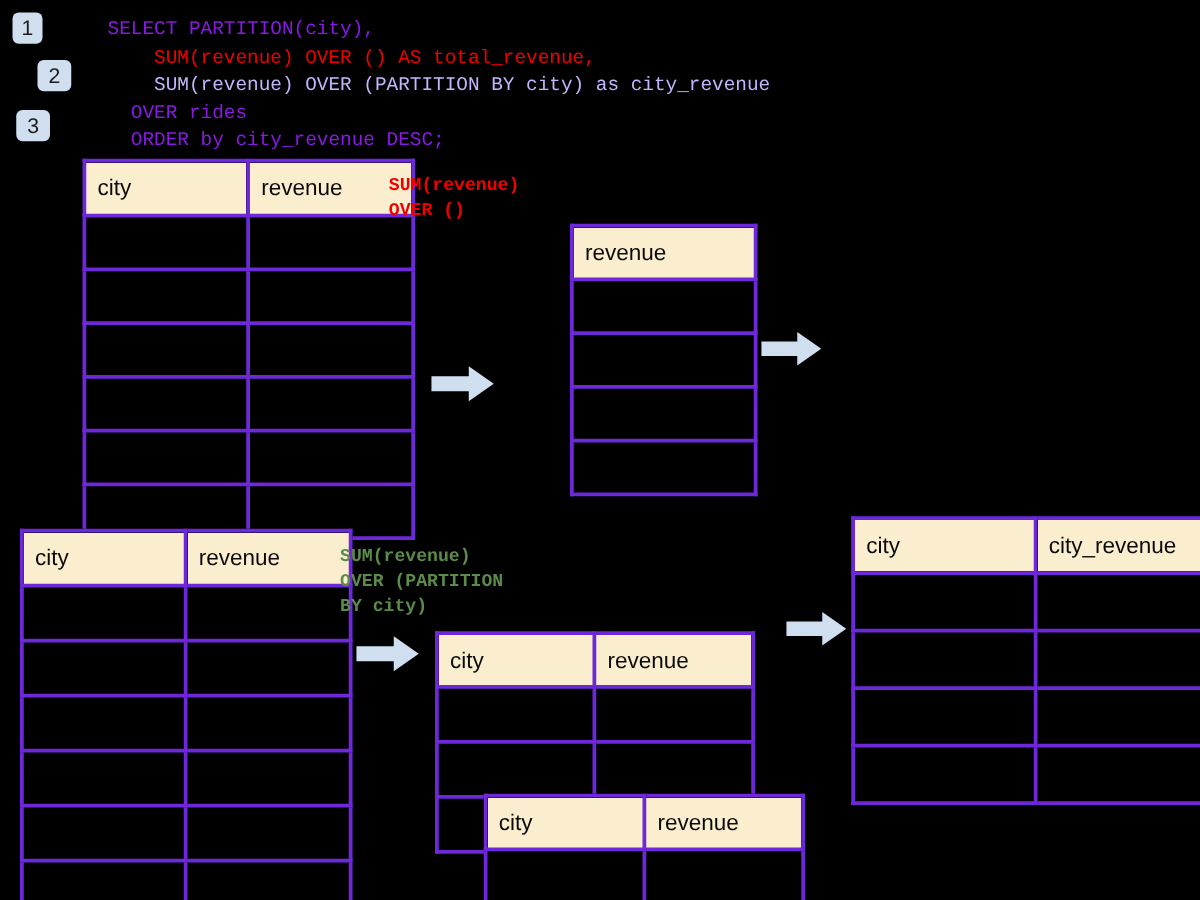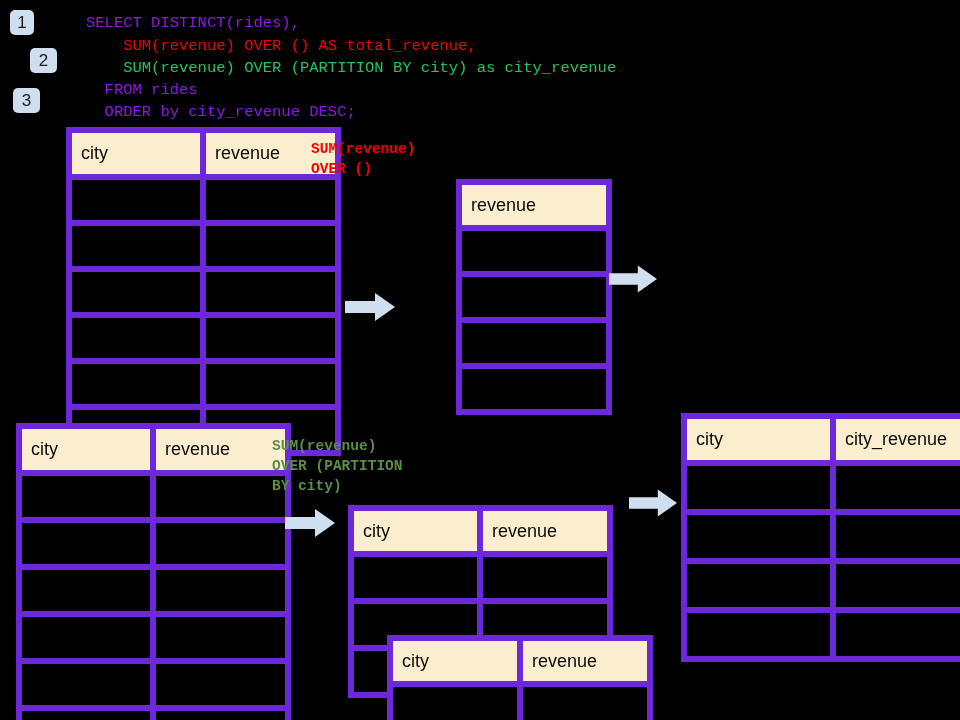--- a/index.html
+++ b/index.html
@@ -29,21 +29,21 @@
     position:absolute;
     font-family:"Liberation Mono", monospace;
     font-size:15.5px;
     line-height:22px;
     white-space:pre;
     letter-spacing:0px;
     z-index:30;
   }
   .sql-purple{color:#8b19e6;}
   .sql-red{color:#f20000;}
-  .sql-green{color:#22c55e;}
+  .sql-green{color:#c4b5fd;}
 
   .note{
     position:absolute;
     font-family:"Liberation Mono", monospace;
     font-size:14.5px;
     line-height:20px;
     white-space:pre;
     z-index:30;
   }
   .note-small{
@@ -61,21 +61,21 @@
 
   
   .tbl{
     position:absolute;
     border-collapse:collapse;
     background:#000;
     table-layout:fixed;
     z-index:10;
   }
   .tbl td{
-    border:6px solid #6d28d9;
+    border:3px solid #6d28d9;
     padding:0 0 0 9px;
     color:#000;
     font-family:"Liberation Sans", sans-serif;
     font-size:17px;
     background:#000;
     vertical-align:middle;
     overflow:hidden;
   }
   .tbl td.hd{
     background:#fbeece;
@@ -89,24 +89,24 @@
 </style>
 </head>
 <body>
 
 <div class="stage">
 
   <div class="badge" style="left:10px;top:10px;width:24px;height:25px;">1</div>
   <div class="badge" style="left:30px;top:48px;width:27px;height:25px;">2</div>
   <div class="badge" style="left:13px;top:88px;width:27px;height:25px;">3</div>
 
-  <div class="sql sql-purple" style="left:86px;top:12px;">SELECT DISTINCT(rides),</div>
+  <div class="sql sql-purple" style="left:86px;top:12px;">SELECT PARTITION(city),</div>
   <div class="sql sql-red" style="left:86px;top:35px;">    SUM(revenue) OVER () AS total_revenue,</div>
   <div class="sql sql-green" style="left:86px;top:57px;">    SUM(revenue) OVER (PARTITION BY city) as city_revenue</div>
-  <div class="sql sql-purple" style="left:86px;top:79px;">  FROM rides</div>
+  <div class="sql sql-purple" style="left:86px;top:79px;">  OVER rides</div>
   <div class="sql sql-purple" style="left:86px;top:101px;font-family:Liberation Mono, monospace;">  ORDER by city_revenue DESC;</div>
 
 
   <div class="note note-red" style="left:311px;top:139px;">SUM(revenue)
 OVER ()</div>
 
   <div class="note note-green" style="left:272px;top:436px;">SUM(revenue)
 OVER (PARTITION
 BY city)</div>
 

